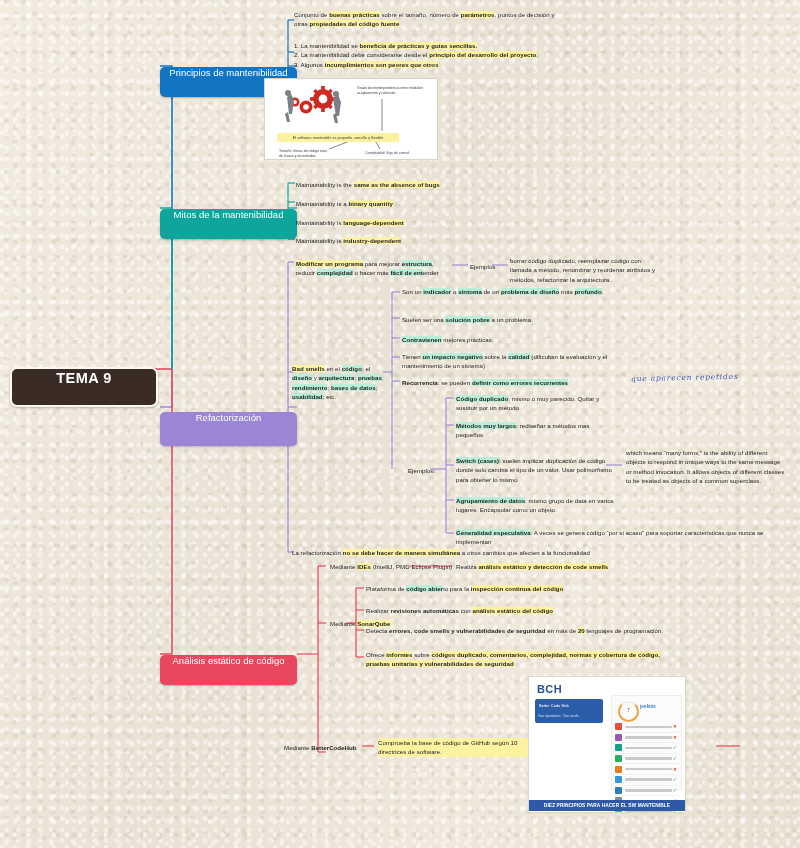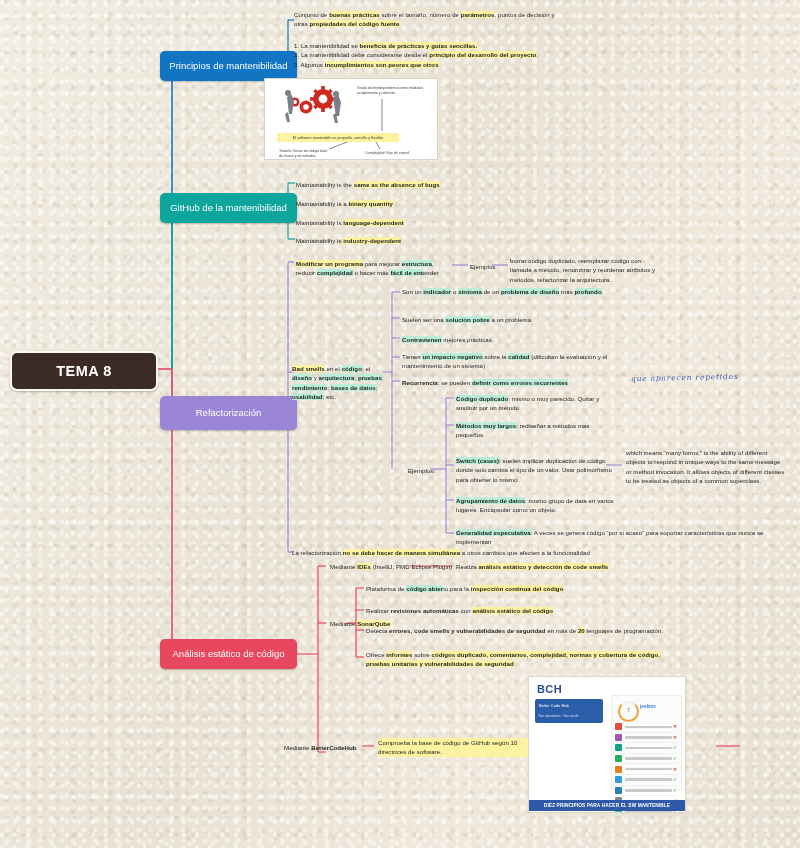--- a/index.html
+++ b/index.html
@@ -22,23 +22,24 @@
       radial-gradient(circle at 25% 68%, rgba(255,255,255,.4) 0 2px, transparent 3px),
       radial-gradient(circle at 50% 90%, rgba(190,180,160,.2) 0 2px, transparent 3px),
       linear-gradient(115deg, #f2ece1 0%, #e9e2d4 45%, #efe8db 70%, #e7e0d1 100%);
     background-size:13px 13px,17px 17px,11px 11px,19px 19px,23px 23px,29px 29px,100% 100%;
   }
   #canvas{position:absolute;inset:0;}
   svg.wires{position:absolute;left:0;top:0;width:800px;height:848px;pointer-events:none;}
 
   .node{
     position:absolute;border-radius:5px;
-    display:flex;align-items:center;justify-content:center;
+    display:flex;align-items:flex-start;justify-content:center;
     text-align:center;color:#fff;line-height:1.25;
     box-shadow:0 1px 2px rgba(0,0,0,.25);
+    margin-top:16px;
   }
   .root{
     left:10px;top:351px;width:144px;height:36px;
     background:#3b2b25;border:2px solid #fdf8ef;border-radius:7px;
     font-size:14.5px;font-weight:bold;letter-spacing:.5px;
   }
   .b1{left:160px;top:51px;width:137px;height:30px;background:#1175c4;font-size:9.5px;}
   .b2{left:160px;top:193px;width:137px;height:30px;background:#0ea69c;font-size:9.5px;}
   .b3{left:160px;top:396px;width:137px;height:34px;background:#9b86d6;font-size:9.5px;}
   .b4{left:160px;top:639px;width:137px;height:30px;background:#e8485f;font-size:9.5px;}
@@ -168,28 +169,28 @@
     <path d="M356 588 H364" stroke="#e8485f" stroke-width="1.2" fill="none"></path>
     <path d="M356 610 H364" stroke="#e8485f" stroke-width="1.2" fill="none"></path>
     <path d="M356 630 H364" stroke="#e8485f" stroke-width="1.2" fill="none"></path>
     <path d="M356 657 H364" stroke="#e8485f" stroke-width="1.2" fill="none"></path>
 
     <path d="M362 746 H374" stroke="#e8485f" stroke-width="1.2" fill="none"></path>
     <path d="M716 746 H740" stroke="#e8485f" stroke-width="1.2" fill="none"></path>
   </svg>
 
   <div class="node root">
-    <span>TEMA 8</span>
+    <span>TEMA 9</span>
   </div>
 
   <div class="node b1">
     <span>Principios de mantenibilidad</span>
   </div>
   <div class="node b2">
-    <span>GitHub de la mantenibilidad</span>
+    <span>Mitos de la mantenibilidad</span>
   </div>
   <div class="node b3">
     <span>Refactorización</span>
   </div>
   <div class="node b4">
     <span>Análisis estático de código</span>
   </div>
 
   <div class="txt" style="left:294px;top:10px;width:262px;">Conjunto de <b class="hl-y">buenas prácticas</b> sobre el tamaño, número de <b class="hl-y">parámetros</b>, puntos de decisión y otras <b class="hl-y">propiedades del código fuente</b></div>
   <div class="txt" style="left:294px;top:41px;width:300px;">1. La mantenibilidad se <b class="hl-y">beneficia de prácticas y guías sencillas.</b><br>2. La mantenibilidad debe considerarse desde el <b class="hl-y">principio del desarrollo del proyecto</b>.<br>3. Algunos <b class="hl-y">incumplimientos son peores que otros</b></div>

